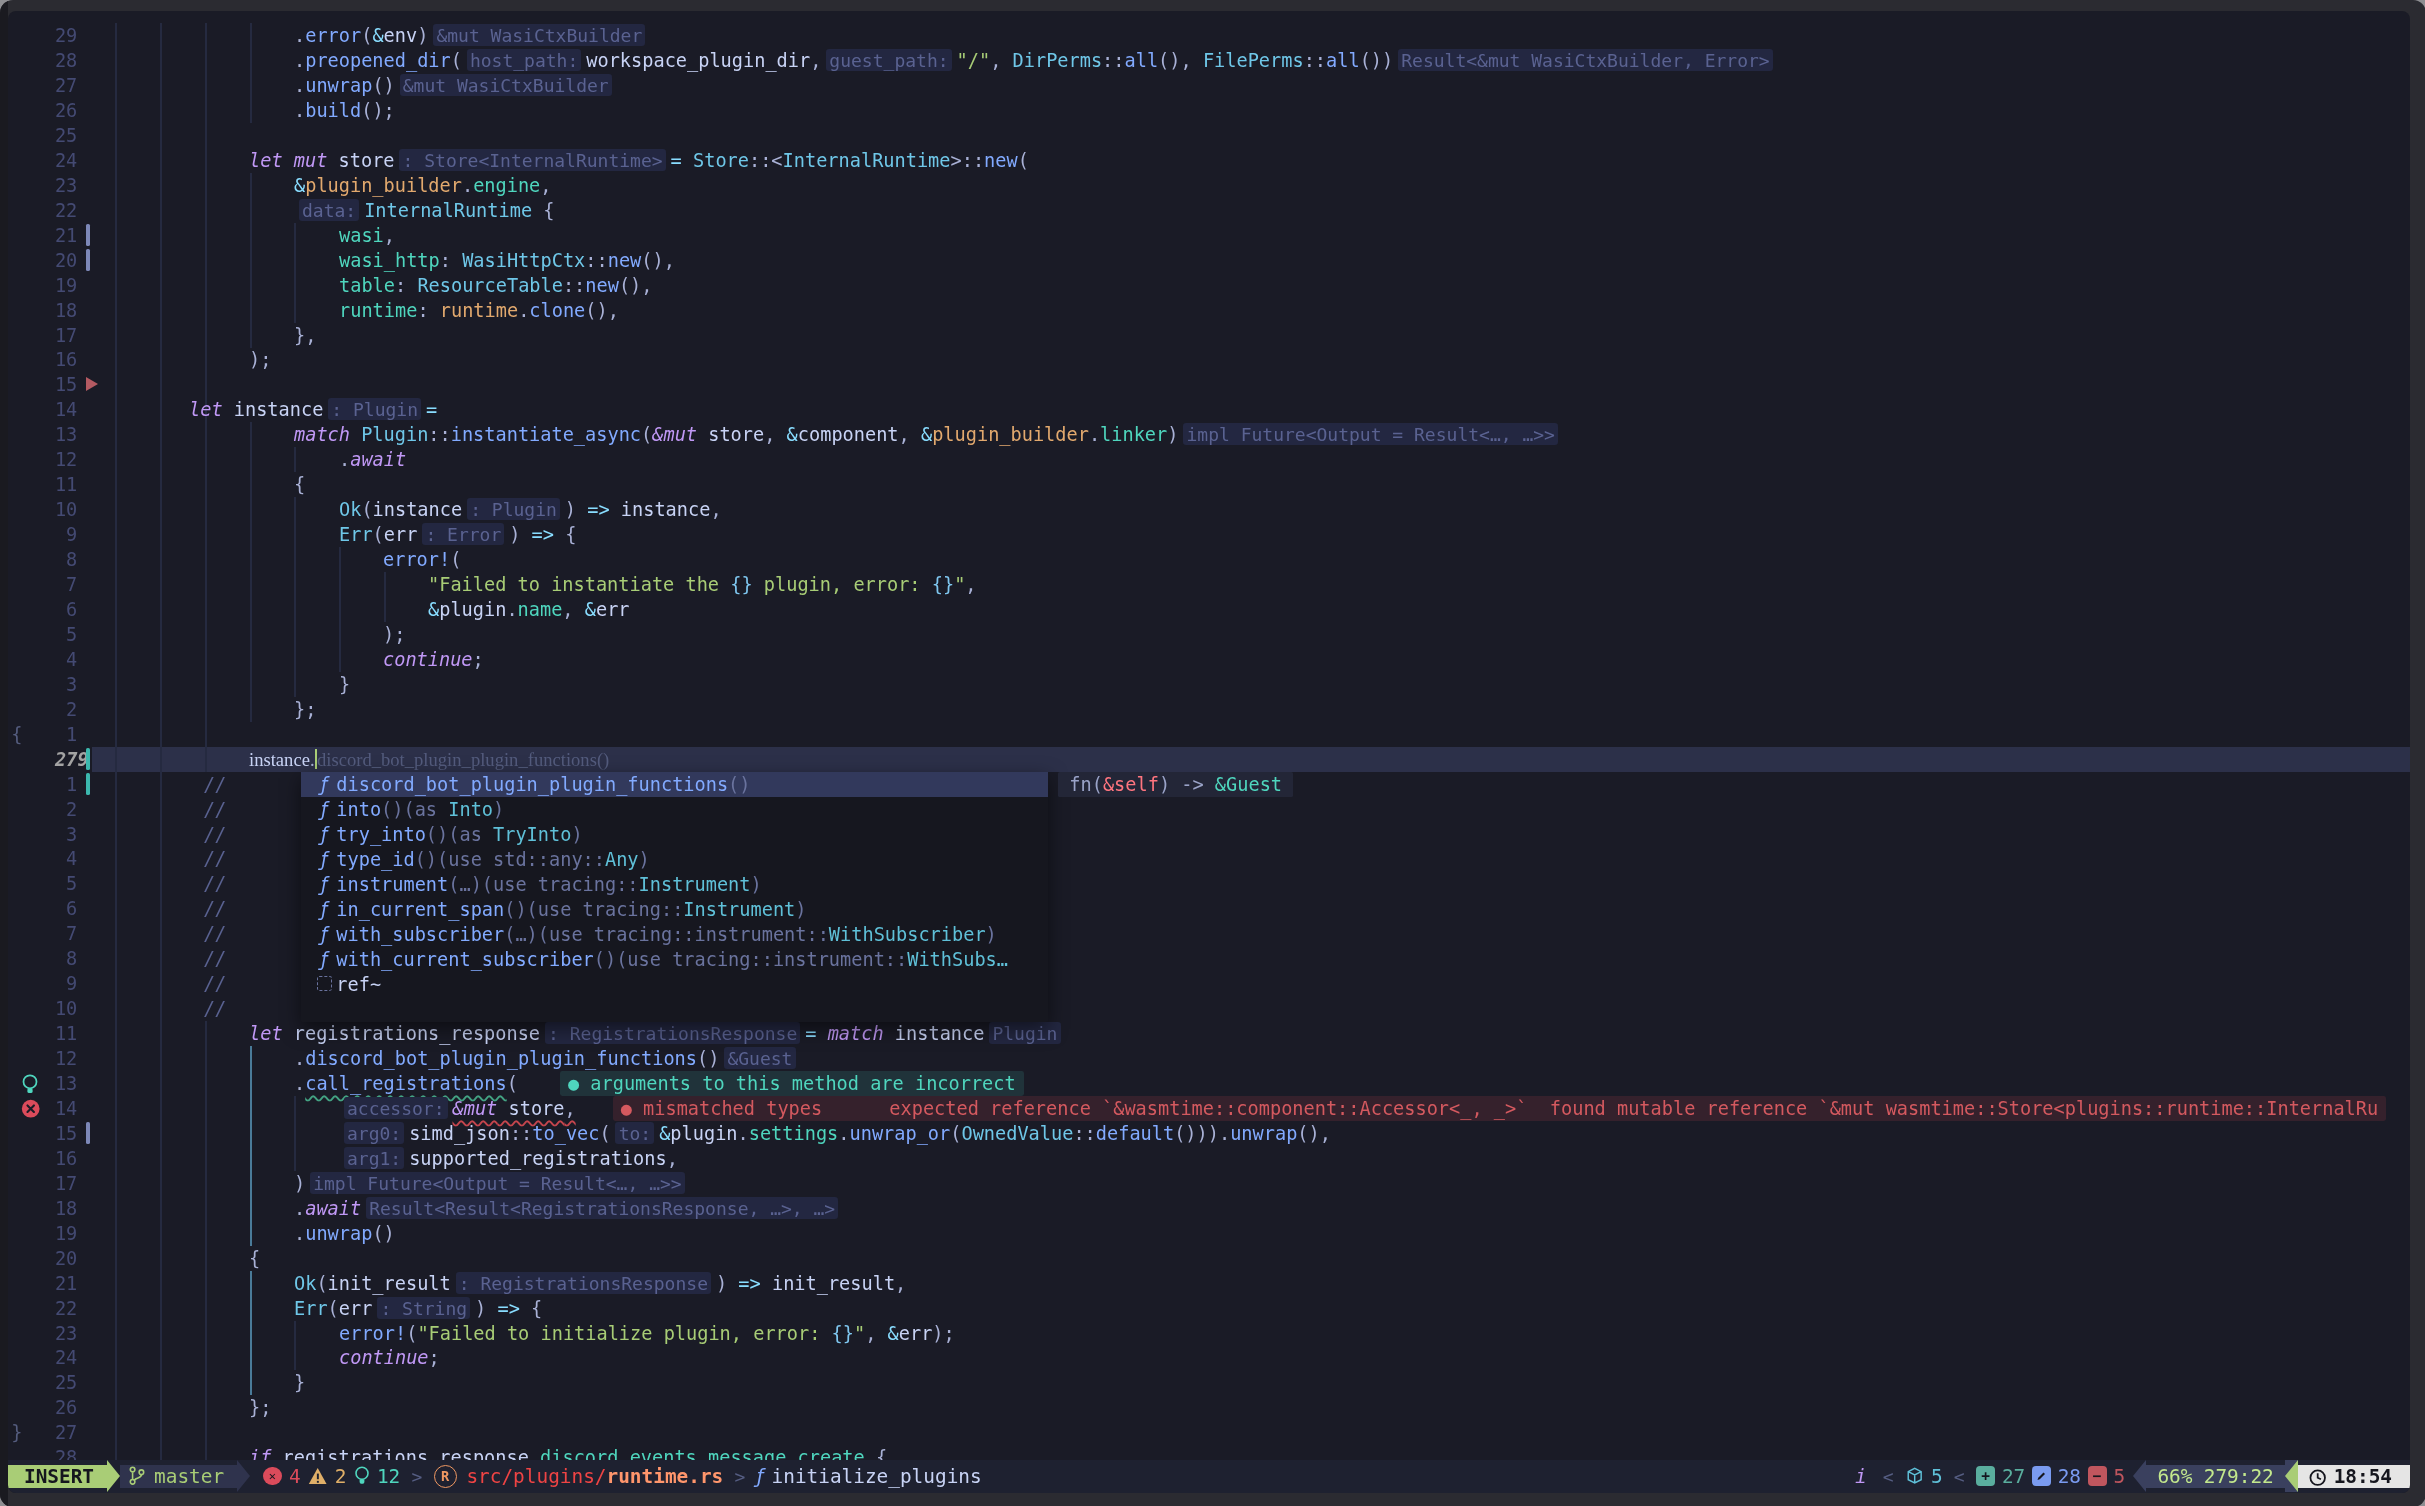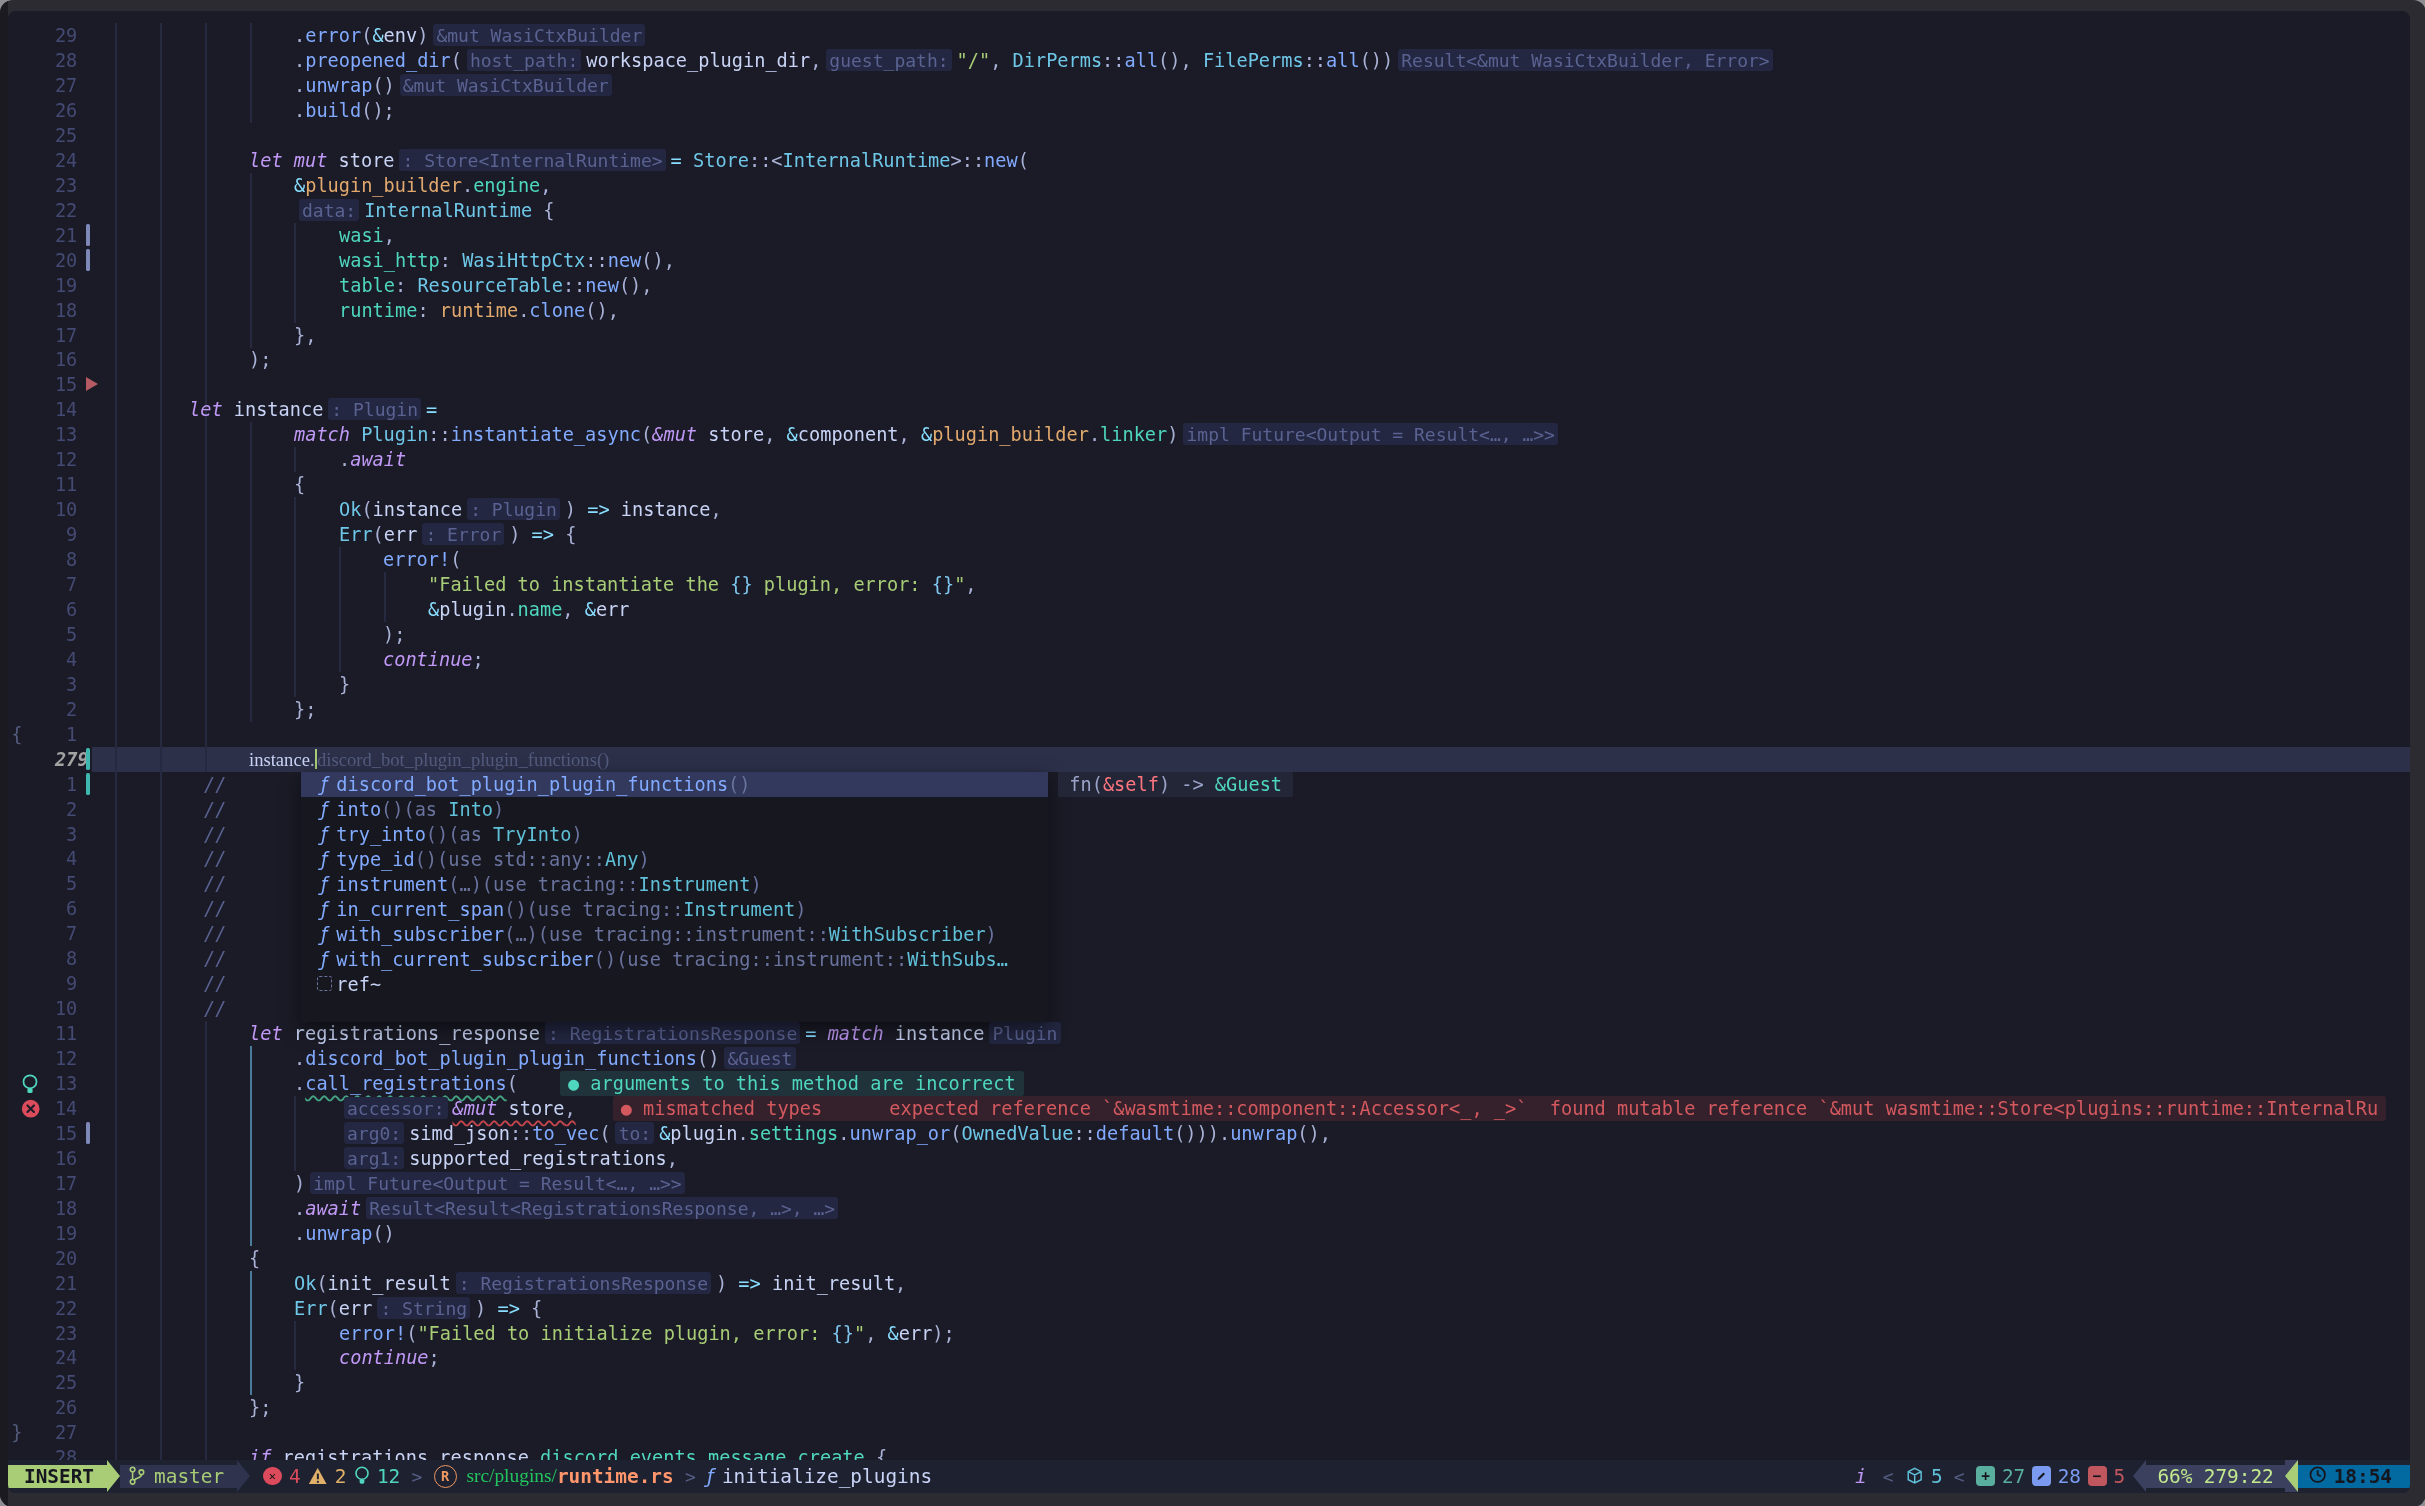--- a/index.html
+++ b/index.html
@@ -60,32 +60,32 @@
   .seg-mode{background:#a9cd76;color:#15161e;font-weight:bold;padding:0 13px 0 16px;
     display:flex;align-items:center;}
   .pl-r{width:0;height:0;border-top:16.6px solid transparent;border-bottom:16.6px solid transparent;}
   .pl-l{width:0;height:0;border-top:16.6px solid transparent;border-bottom:16.6px solid transparent;}
   .seg-branch{background:#2f334d;color:#a9cd76;display:flex;align-items:center;gap:8px;padding:0 13px 0 8px;}
   .diaggroup{display:flex;align-items:center;gap:7.3px;margin-left:13px;}
   .dnum-err{color:#db4b5b;} .dnum-warn{color:#e0af68;} .dnum-hint{color:#4fd6be;}
   .chev{color:#555d82;margin:0 11.3px;font-size:18px;}
   .rusticon{display:inline-flex;align-items:center;justify-content:center;width:21px;height:21px;
     border:1.6px solid #ef9862;border-radius:50%;color:#ef9862;font-size:13.7px;font-weight:bold;margin-right:9.7px;}
-  .pathpre{color:#22c55e;font-family:Liberation Serif, serif;} .pathfile{color:#ff966c;font-weight:bold;}
+  .pathpre{color:#ef4444;} .pathfile{color:#ff966c;font-weight:bold;}
   .fsym{color:#82aaff;font-style:italic;font-family:"DejaVu Sans",sans-serif;margin-right:8px;}
   .symname{color:#c8d3f5;}
   .reg{color:#c098f5;font-style:italic;margin-right:4.8px;}
   .cyan{color:#5fc0d8;}
   .gitstat{display:flex;align-items:center;gap:6.5px;margin-right:8px;}
   .sqicon{display:inline-flex;align-items:center;justify-content:center;width:19.4px;height:19.4px;
     border-radius:4px;color:#15161e;font-weight:bold;font-size:14.5px;}
   .sq-add{background:#5aae9e;} .sq-mod{background:#7a9bf0;} .sq-del{background:#c0565e;}
   .n-add{color:#5aae9e;} .n-mod{color:#7a9bf0;} .n-del{color:#c0565e;}
   .seg-pos{background:#3a405e;color:#c3e88d;display:flex;align-items:center;padding:0 11.3px;gap:11.3px;}
-  .seg-time{background:#0369a1;color:#15161e;font-weight:bold;display:flex;align-items:flex-start;gap:6.5px;padding:0 18px 0 9.7px;}
+  .seg-time{background:#e5e5e5;color:#15161e;font-weight:bold;display:flex;align-items:flex-end;gap:6.5px;padding:0 18px 0 9.7px;}
   .errcirc{display:inline-flex;align-items:center;justify-content:center;width:18.6px;height:18.6px;
     border-radius:50%;background:#db4b5b;color:#15161e;font-size:12px;font-weight:bold;}
 </style>
 </head>
 <body>
 
 <div id="screen">
   <div id="term">
     <div id="left-shade"></div>
     <div id="panel">

